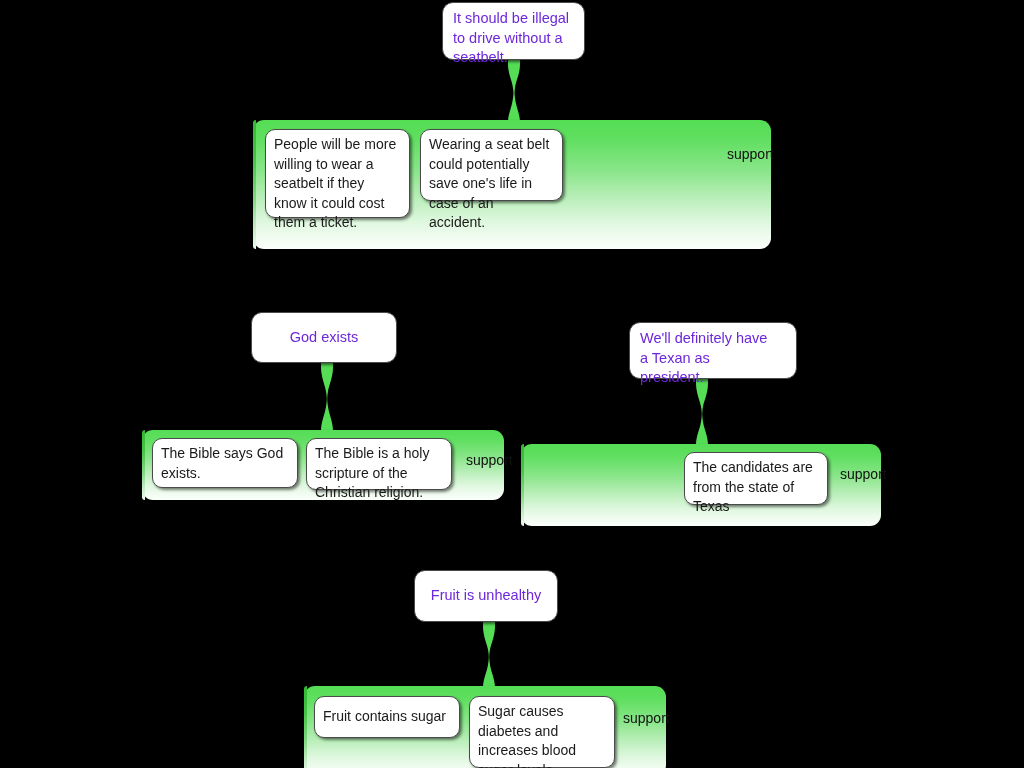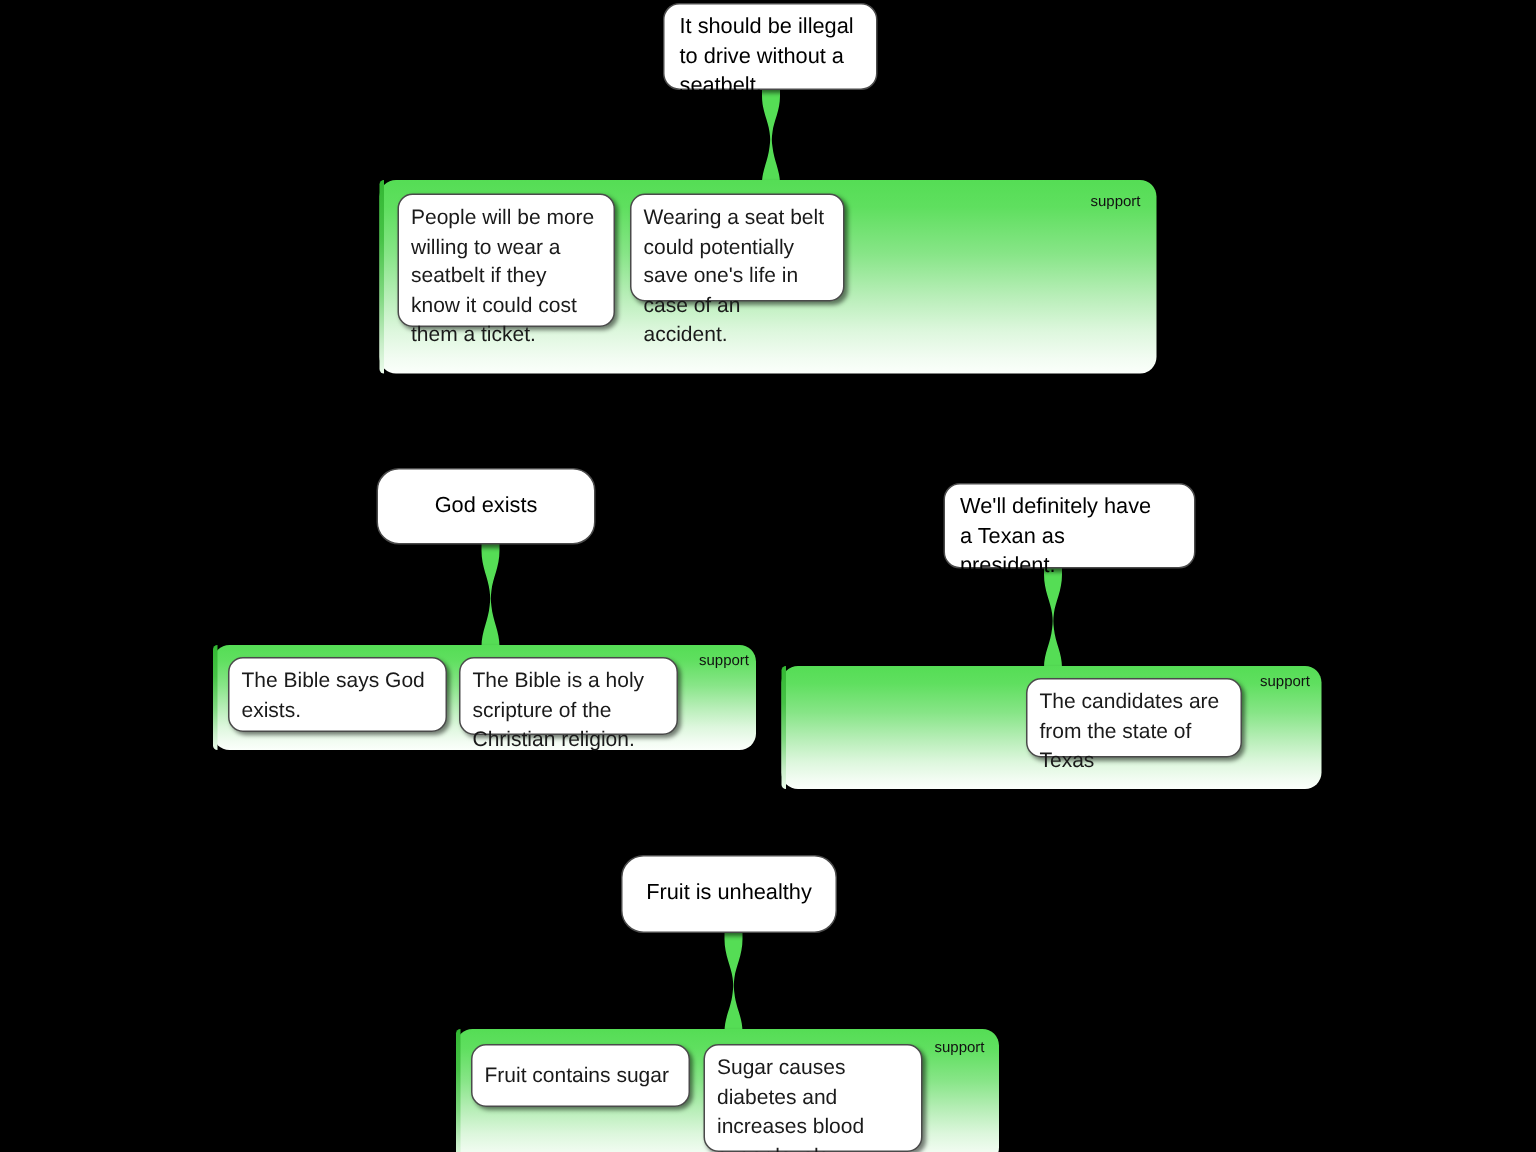--- a/index.html
+++ b/index.html
@@ -29,34 +29,33 @@
   }
 
   
   .claim-box {
     position: absolute;
     box-sizing: border-box;
     background: #ffffff;
     border: 1.4px solid #4a4a4a;
     border-radius: 11px;
     box-shadow: 2px 2px 3px rgba(0,0,0,0.55);
-    color: #000000;
+    color: #6d28d9;
     font-size: 14.5px;
     line-height: 19.5px;
     padding: 6px 9px 6px 10px;
     white-space: pre-line;
     z-index: 6;
   }
   .claim-box.center-text {
     display: flex;
     align-items: center;
     justify-content: center;
     text-align: center;
     padding: 4px 10px;
-    border-radius: 15px;
   }
 
   
   .connector {
     position: absolute;
     z-index: 2;
   }
   .connector svg { display: block; }
 
   
@@ -79,25 +78,26 @@
     position: absolute;
     left: 0; top: 0; bottom: 0;
     width: 3px;
     border-radius: 11px 0 0 11px;
     background: linear-gradient(to bottom,
                 #33b833 0%, #46c246 30%, #7fd87f 60%, #c9eec9 85%, #eafbea 100%);
   }
 
   .support-label {
     position: absolute;
-    font-size: 10px;
+    font-size: 14px;
     line-height: 13px;
     color: #111111;
     white-space: nowrap;
     z-index: 5;
+    margin-top: 20px;
   }
 
   
   .reason-box {
     position: absolute;
     box-sizing: border-box;
     background: #ffffff;
     border: 1.4px solid #4a4a4a;
     border-radius: 10px;
     box-shadow: 2px 2px 3px rgba(0,0,0,0.5);

